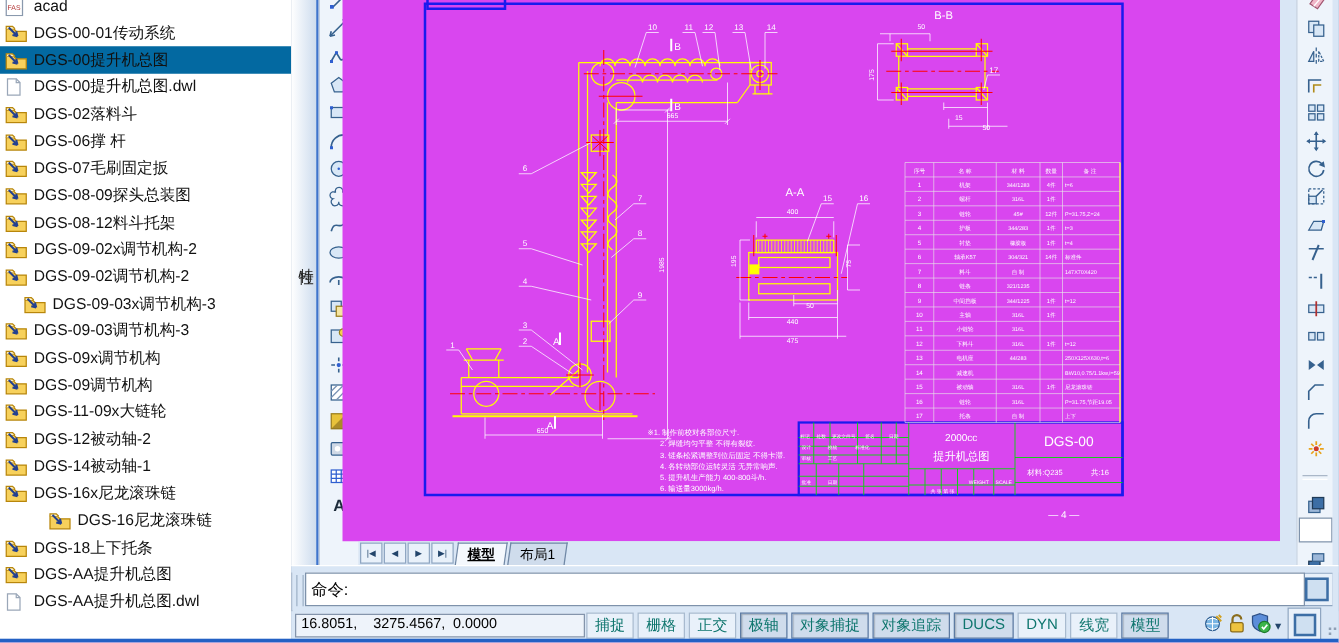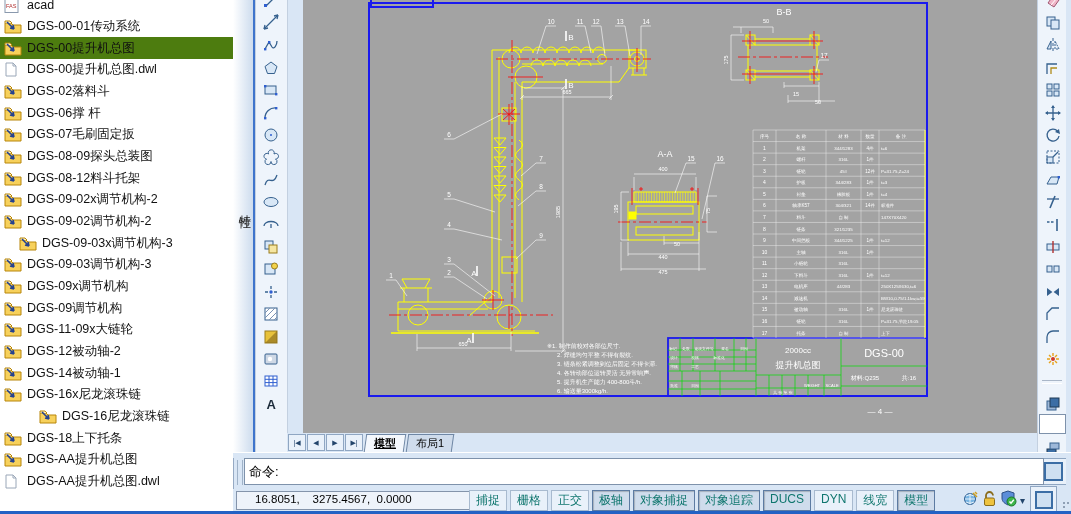--- a/index.html
+++ b/index.html
@@ -3,38 +3,38 @@
 <meta charset="utf-8">
 <style>
   html,body{margin:0;padding:0;background:#9fb6cf;}
   #app{position:relative;width:1071px;height:514px;background:#d9e6f5;overflow:hidden;
        font-family:"Liberation Sans","DejaVu Sans",sans-serif;}
   
   #file-panel{position:absolute;left:0;top:0;width:233px;height:511px;background:#fff;
               border-right:1px solid #96aac4;overflow:hidden;}
   .file-row{position:absolute;left:0;width:233px;height:22px;display:flex;align-items:center;
             font-size:12.5px;color:#111;white-space:nowrap;cursor:default;}
-  .file-row.sel{background:#4d7c0f;}
+  .file-row.sel{background:#0369a1;}
   .file-ico{width:18px;height:15px;margin:0 5px 0 4px;flex:0 0 auto;}
   
   #palette-strip{position:absolute;left:233px;top:0;width:20px;height:452px;
      background:linear-gradient(to right,#ffffff,#cddcee);border-right:2px solid #3e74cc;}
   #palette-label{position:absolute;top:205px;left:3px;writing-mode:vertical-rl;
      font-size:12px;color:#222;letter-spacing:2px;}
   
   .vtoolbar{position:absolute;top:0;height:452px;background:#eef4fb;border-left:1px solid #c3d0e0;
             border-right:1px solid #c3d0e0;}
   #draw-toolbar{left:255px;width:31px;}
   #modify-toolbar{left:1037px;width:29px;}
   .tool-slot{position:absolute;left:3px;width:24px;height:21px;display:flex;align-items:center;
              justify-content:center;border-radius:2px;}
   .tool-sep{position:absolute;left:4px;width:20px;height:2px;border-top:1px solid #aab7c8;
             border-bottom:1px solid #fff;}
   
-  #canvas{position:absolute;left:303px;top:0;width:750px;height:433px;background:#a3a3a3;}
+  #canvas{position:absolute;left:274px;top:0;width:750px;height:433px;background:#d946ef;}
   #canvas svg{position:absolute;left:0;top:0;}
   
   #tab-bar{position:absolute;left:287px;top:433px;width:750px;height:19px;background:#d9e6f5;
            display:flex;align-items:center;font-size:11px;}
   .nav-btn{width:16px;height:15px;margin-left:1px;background:#e9f1fa;border:1px solid #8fa6c2;
            display:flex;align-items:center;justify-content:center;font-size:7px;color:#23456b;}
   .lay-tab{padding:1px 8px;margin-left:2px;border:1px solid #6f87a5;border-bottom:none;
            background:#cfdcec;transform:skewX(-8deg);}
   .lay-tab span{display:inline-block;transform:skewX(8deg);}
   .lay-tab.active{background:#f4f8fd;font-weight:bold;}
@@ -43,21 +43,21 @@
   #cmd-strip{position:absolute;left:233px;top:452px;width:838px;height:5px;background:#d9e6f5;
              border-top:1px solid #fff;}
   #command-window{position:absolute;left:234px;top:457px;width:666px;height:31px;background:#d9e6f5;}
   #cmd-grip{position:absolute;left:3px;top:3px;width:4px;height:25px;
             border-left:1px solid #9fb2c8;border-right:1px solid #9fb2c8;}
   #cmd-box{position:absolute;left:10px;top:1px;width:800px;height:27px;background:#fff;
            border:1px solid #7e92ab;font-size:13px;color:#000;padding:4px 0 0 4px;box-sizing:border-box;}
   
   #status-bar{position:absolute;left:233px;top:489px;width:838px;height:22px;background:#d9e6f5;}
   #coord-box{position:absolute;left:3px;top:2px;width:226px;height:16px;background:#eef3fa;
-             border:1px solid #8494ab;font-size:11.5px;color:#000;padding:1px 0 0 18px;white-space:pre;}
+             border:1px solid #8494ab;font-size:11.5px;color:#000;padding:1px 0 0 4px;white-space:pre;}
   #toggles{position:absolute;left:236px;top:1px;display:flex;gap:3px;}
   .toggle{font-size:12px;color:#0f766e;padding:1px 6px;background:#e9f1fa;border:1px solid #a8bacf;}
   .toggle.pressed{background:#cfdcec;border:1px solid #5d7ba2;box-shadow:inset 1px 1px 1px rgba(0,0,0,.2);}
   #tray{position:absolute;right:46px;top:1px;display:flex;align-items:center;gap:3px;}
   #tray-arrow{font-size:10px;color:#23456b;}
   #clean-screen-btn{position:absolute;right:14px;top:-3px;width:25px;height:25px;background:#e9f1fa;
        border:1px solid #8fa6c2;display:flex;align-items:center;justify-content:center;}
   #clean-screen-btn div{width:14px;height:14px;border:2px solid #3c6ea5;background:#cfe0f1;}
   #resize-grip{position:absolute;right:1px;bottom:2px;width:10px;height:10px;}
   #resize-grip i{position:absolute;width:2px;height:2px;background:#8fa0b5;}

